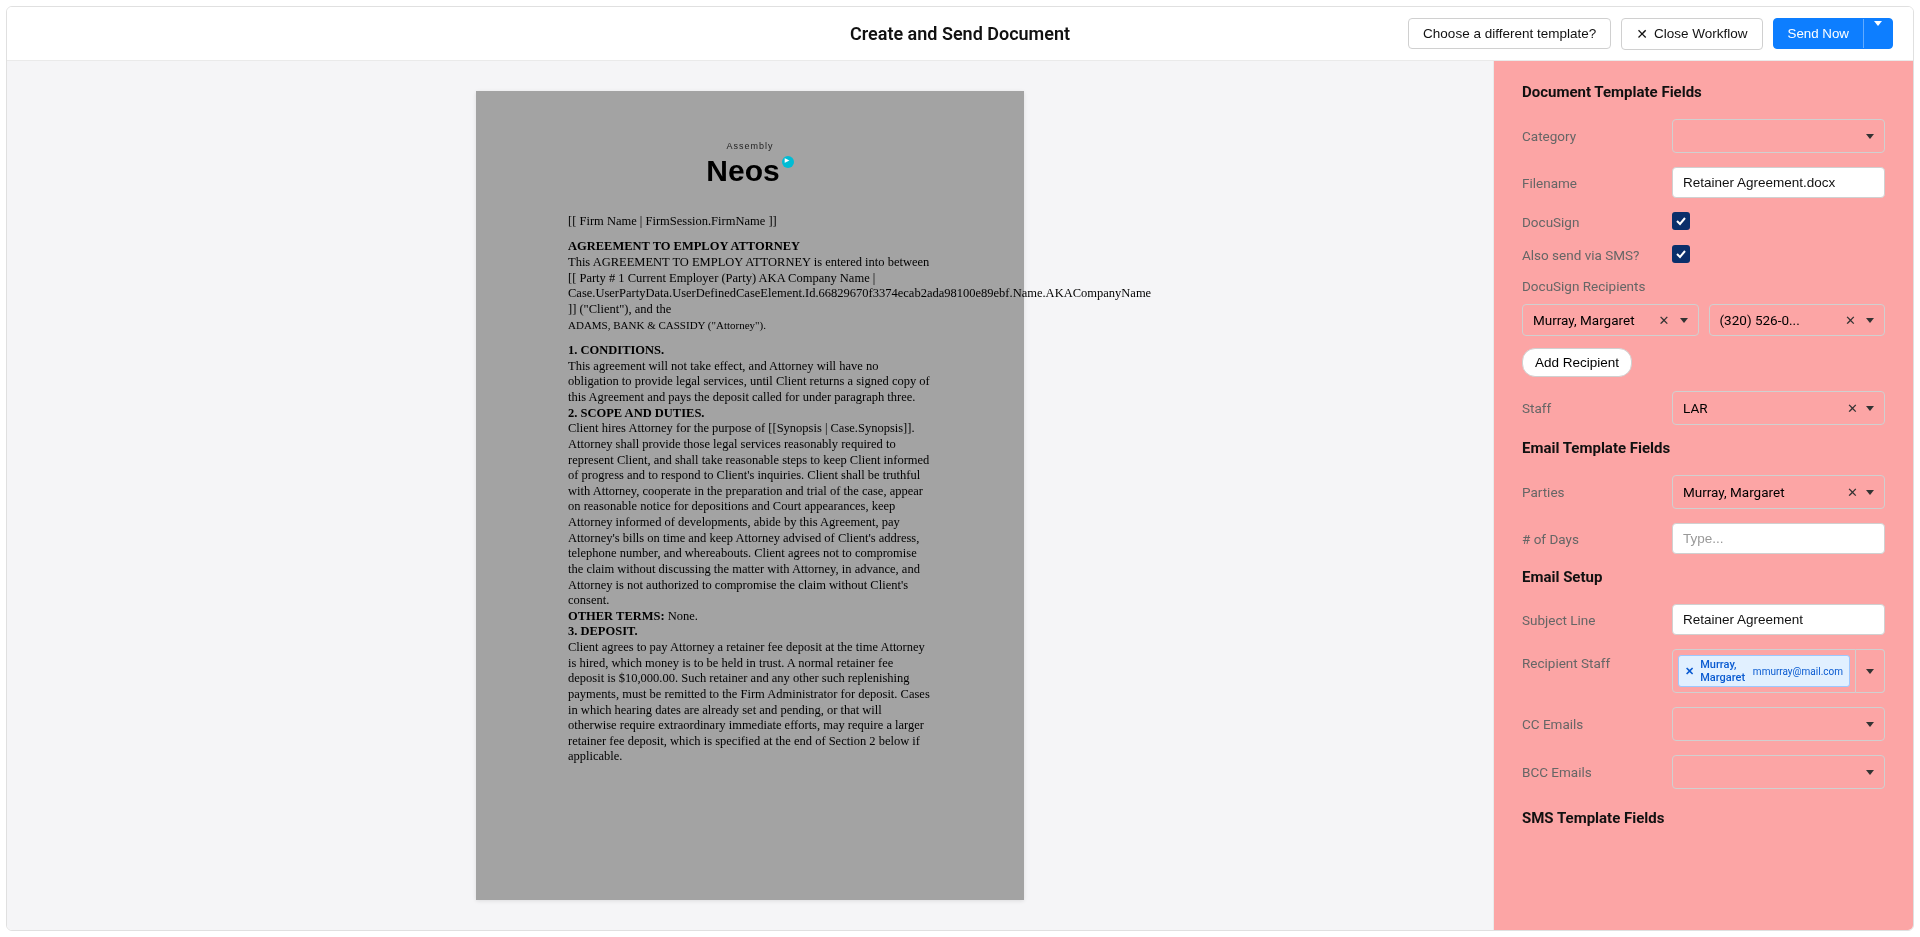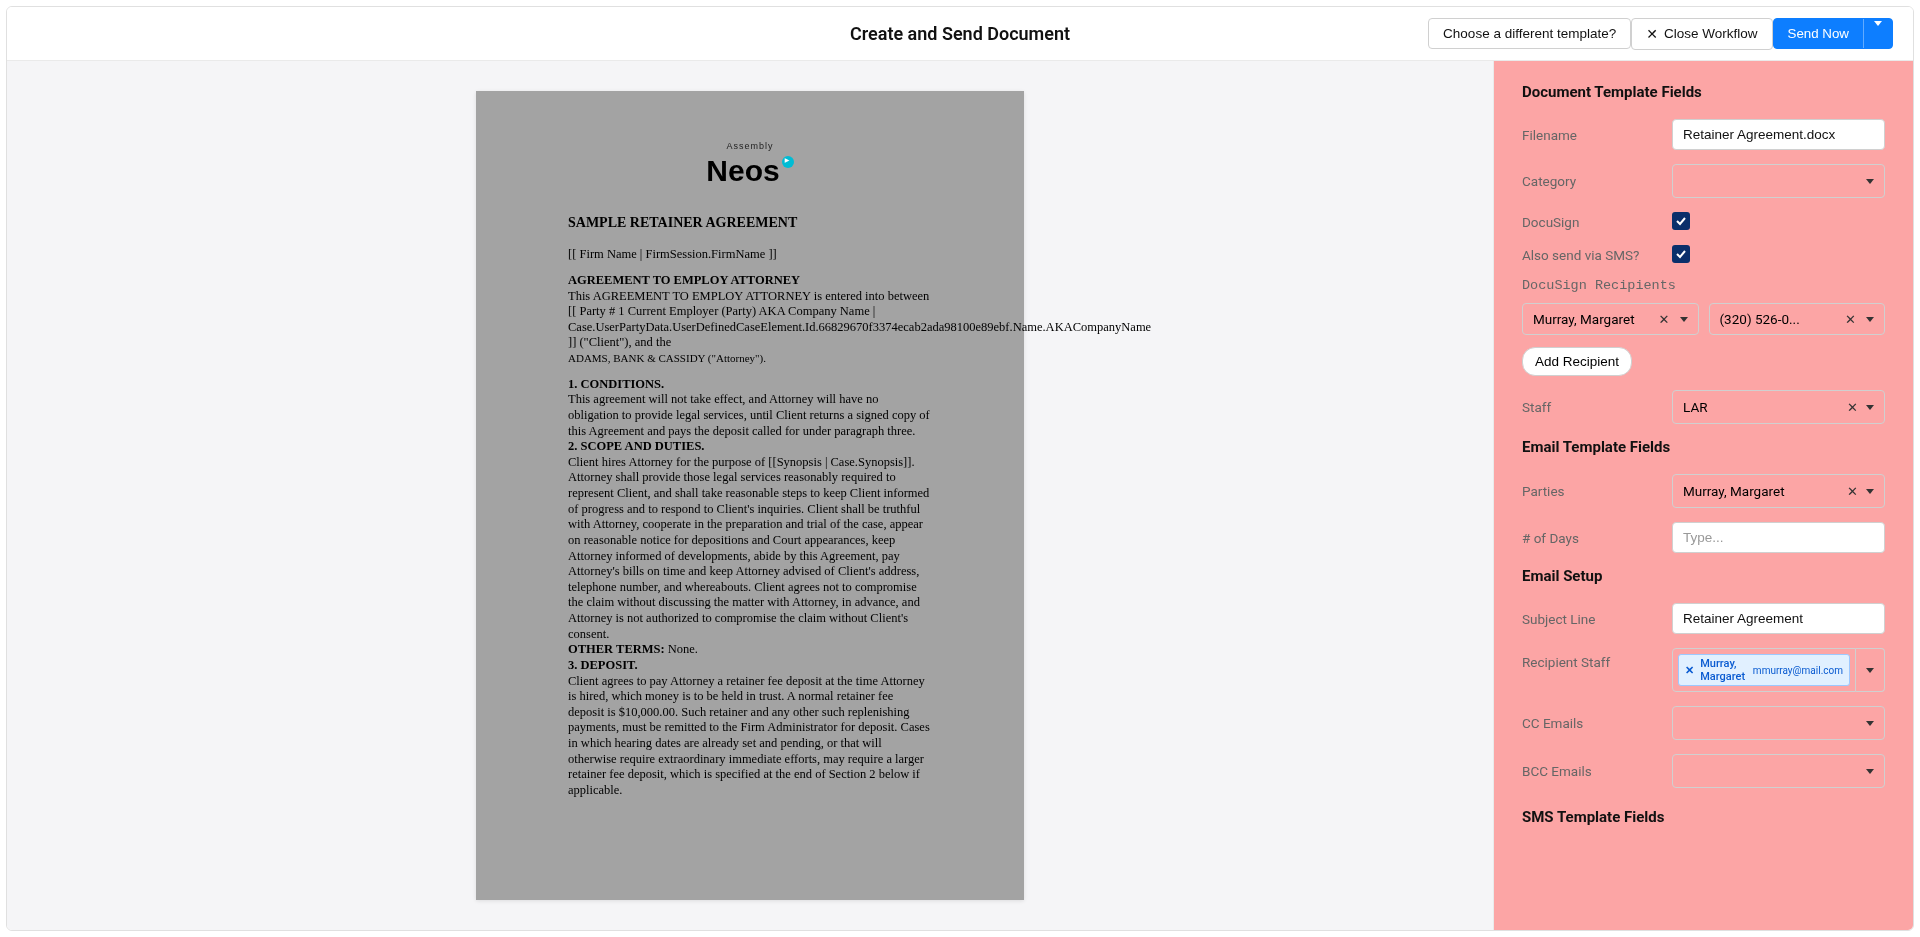--- a/index.html
+++ b/index.html
@@ -9,21 +9,21 @@
 
 .topbar { display: flex; align-items: center; height: 54px; border-bottom: 1px solid #eaeaea; padding: 0 20px; background:#fff; }
 
 .segmented { display: inline-flex; border: 1px solid #d0d0d0; border-radius: 4px; overflow: hidden; }
 .segmented button { background: #fff; border: none; padding: 7px 14px; font-size: 13.5px; color: #111; cursor: pointer; border-right: 1px solid #d0d0d0; }
 .segmented button:last-child { border-right: none; }
 .segmented button.active { background: #e8e8e8; }
 
 .centertitle { position:absolute; left:0; right:0; text-align:center; font-size: 18px; font-weight:600; color:#111; pointer-events:none; }
 
-.toprightbtns { margin-left: auto; display: flex; align-items:center;}
+.toprightbtns { margin-left: auto; display: flex; gap: 10px; align-items:center;}
 .btn { border: 1px solid #d0d0d0; background:#fff; padding: 7px 14px; border-radius: 4px; font-size: 13.5px; color:#111; cursor:pointer; display:inline-flex; align-items:center; gap:6px;}
 .btn-primary { background:#0d7eff; color:#fff; border:1px solid #0d7eff; padding:0; }
 .btn-primary .main { padding: 7px 14px; }
 .btn-primary .caret { border-left:1px solid rgba(255,255,255,.35); padding:7px 10px; }
 .x-icon { font-size: 14px;}
 
 .body { display:flex; height: calc(100% - 54px); background:#f5f5f7; }
 
 .preview-area { flex:1; display:flex; justify-content:center; padding: 30px 0; overflow:auto; }
 .doc { width: 548px; min-height: 790px; background:#a3a3a3; box-shadow: 0 1px 4px rgba(0,0,0,.1); padding: 50px 92px; font-family: "Times New Roman", serif; font-size: 12.5px; color:#000; line-height:1.25;}
@@ -82,21 +82,20 @@
     </div>
   </div>
 
   <div class="body">
     <div class="preview-area">
       <div class="doc">
         <div class="logo">
           <div class="sub">Assembly</div>
           <div><span class="neos">Neos</span><span class="dot"></span></div>
         </div>
-        <h1>SAMPLE RETAINER AGREEMENT</h1>
         <p>[[ Firm Name | FirmSession.FirmName ]]</p>
         <p>
           <span class="sectitle">AGREEMENT TO EMPLOY ATTORNEY</span><br>
           <span>This AGREEMENT TO EMPLOY ATTORNEY is entered into between [[ Party # 1 Current Employer (Party) AKA Company Name | Case.UserPartyData.UserDefinedCaseElement.Id.66829670f3374ecab2ada98100e89ebf.Name.AKACompanyName ]] ("Client"), and the</span><br>
           <span class="small">ADAMS, BANK &amp; CASSIDY ("Attorney").</span>
         </p>
         <p style="margin-bottom:2px;">
           <span class="sectitle">1. CONDITIONS.</span><br>
           <span>This agreement will not take effect, and Attorney will have no obligation to provide legal services, until Client returns a signed copy of this Agreement and pays the deposit called for under paragraph three.</span><br>
           <span class="sectitle">2. SCOPE AND DUTIES.</span><br>
@@ -106,53 +105,53 @@
           <span class="sectitle">3. DEPOSIT.</span><br>
           <span>Client agrees to pay Attorney a retainer fee deposit at the time Attorney is hired, which money is to be held in trust. A normal retainer fee deposit is $10,000.00. Such retainer and any other such replenishing payments, must be remitted to the Firm Administrator for deposit. Cases in which hearing dates are already set and pending, or that will otherwise require extraordinary immediate efforts, may require a larger retainer fee deposit, which is specified at the end of Section 2 below if applicable.</span>
         </p>
       </div>
     </div>
 
     <div class="sidebar">
       <h3>Document Template Fields</h3>
 
       <div class="formrow">
+        <label>Category</label>
+        <div class="ctrl">
+            <div class="select">
+              <span class="val"></span>
+              <span class="caret-down"></span>
+            </div>
+          </div>
+      </div>
+
+      <div class="formrow">
         <label>Filename</label>
         <div class="ctrl"><input class="input" value="Retainer Agreement.docx" style=""></div>
-      </div>
-
-      <div class="formrow">
-        <label>Category</label>
-        <div class="ctrl">
-            <div class="select">
-              <span class="val"></span>
-              <span class="caret-down"></span>
-            </div>
-          </div>
       </div>
 
       <div class="formrow">
         <label>DocuSign</label>
         <div class="ctrl"><span class="checkbox">
               <svg viewBox="0 0 12 12">
                 <path d="M2 6 L5 9 L10 3" stroke="#fff" stroke-width="2" fill="none"></path>
               </svg>
             </span></div>
       </div>
 
       <div class="formrow">
         <label>Also send via SMS?</label>
         <div class="ctrl"><span class="checkbox">
               <svg viewBox="0 0 12 12">
                 <path d="M2 6 L5 9 L10 3" stroke="#fff" stroke-width="2" fill="none"></path>
               </svg>
             </span></div>
       </div>
 
-      <div style="font-size:13.5px;color:#666;margin-bottom:10px;font-family:Liberation Mono, monospace;">DocuSign Recipients</div>
+      <div style="font-size:13.5px;color:#666;margin-bottom:10px;">DocuSign Recipients</div>
 
       <div class="chips-row" style="margin-bottom:12px;">
         <div class="chip-select">
           <span class="val">Murray, Margaret</span>
           <span class="clear-x">✕</span>
           <span class="caret-down"></span>
         </div>
         <div class="chip-select">
           <span class="val">(320) 526-0...</span>
           <span class="clear-x">✕</span>

